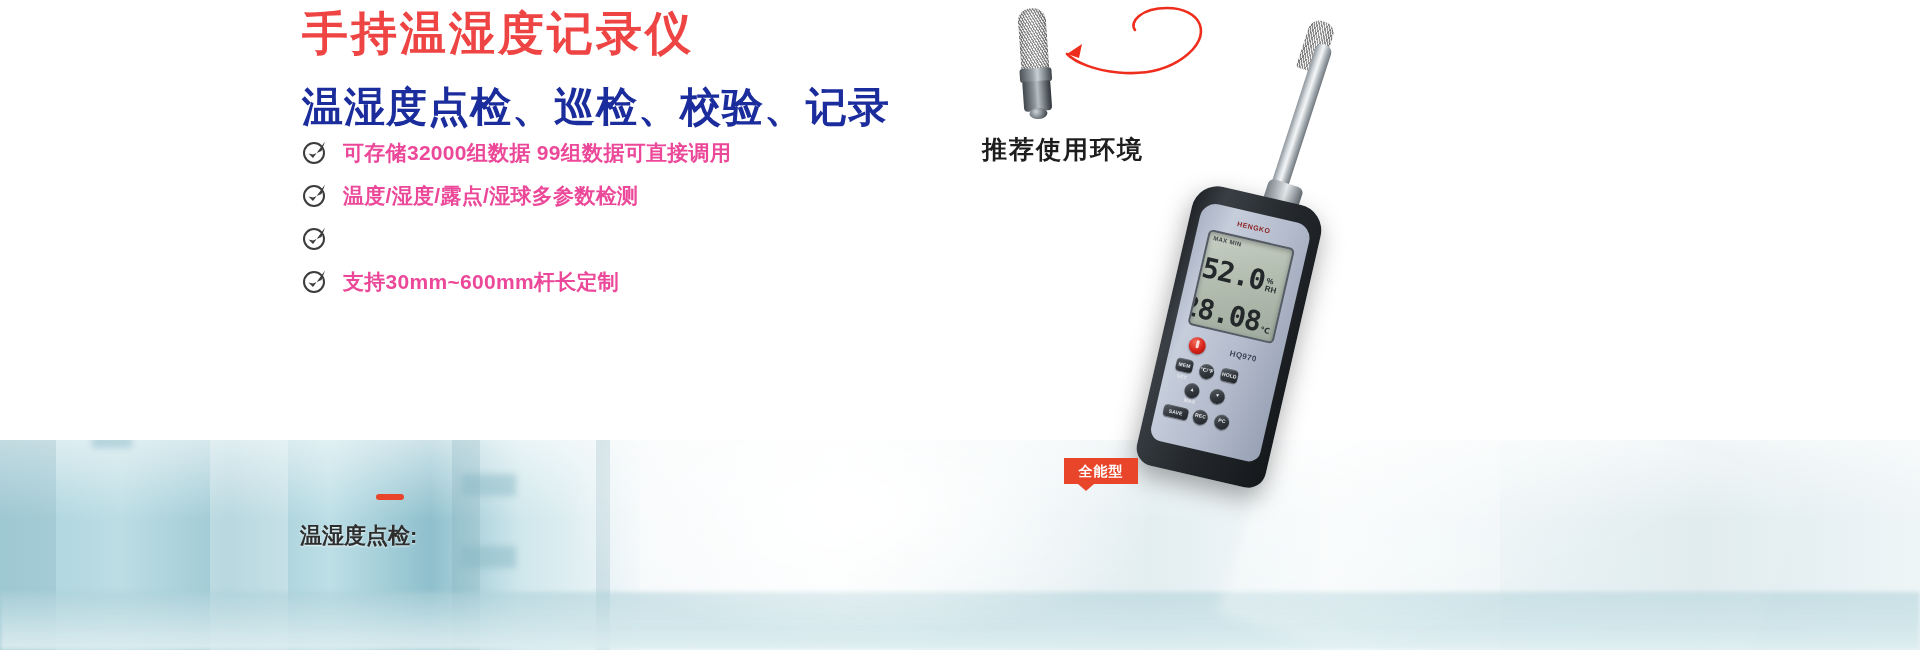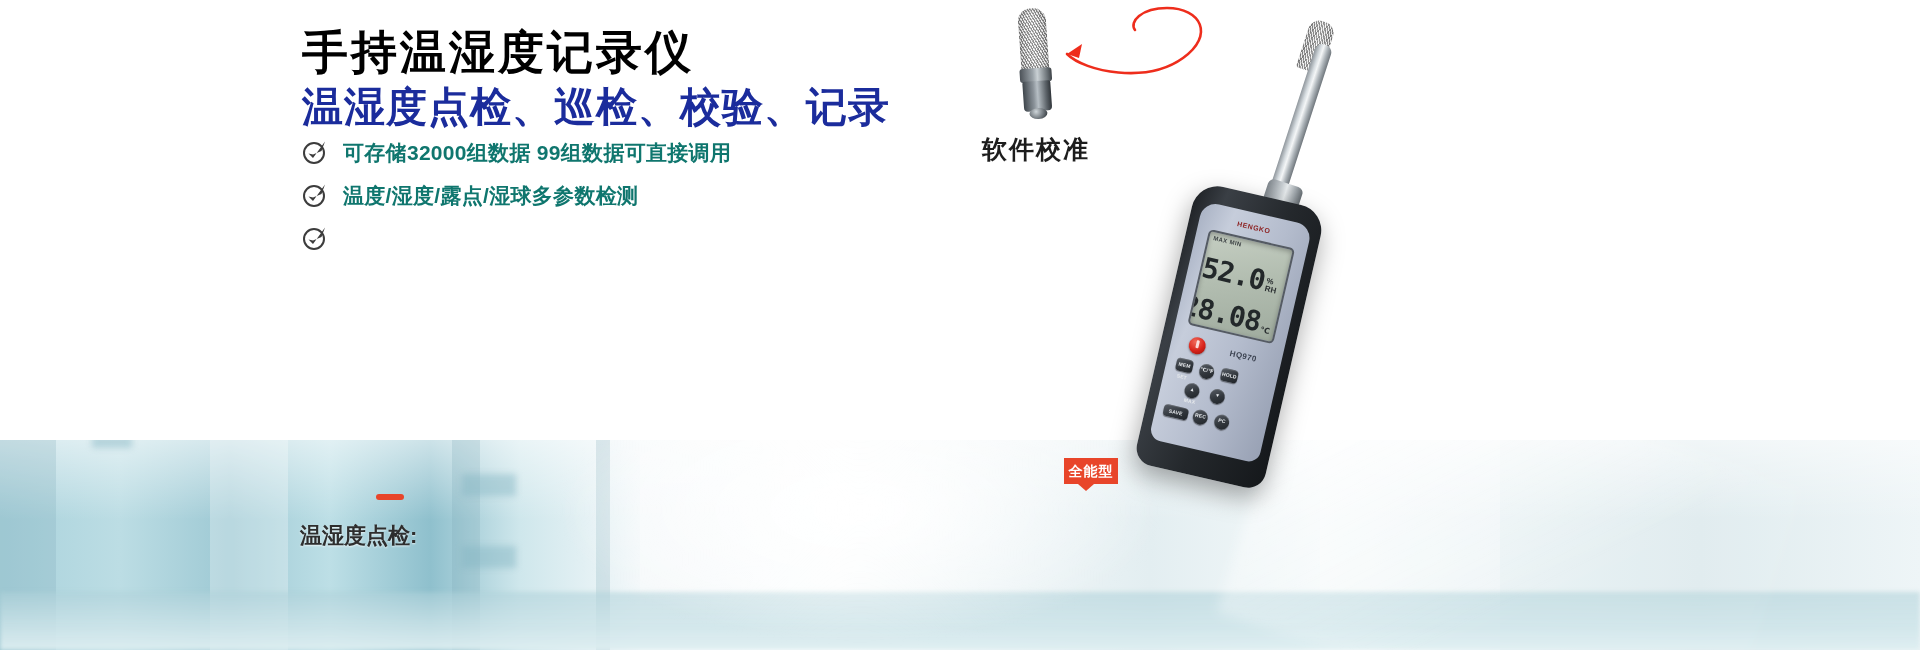--- a/index.html
+++ b/index.html
@@ -64,25 +64,25 @@
     position: absolute;
     left: 560px; top: -60px;
     width: 600px; height: 260px;
     background: radial-gradient(ellipse at center, rgba(255,255,255,0.95) 0%, rgba(255,255,255,0.0) 72%);
     filter: blur(4px);
   }
 
   
   .headline {
     position: absolute;
-    left: 302px; top: 22px;
+    left: 302px; top: 3px;
     font-size: 46px;
     font-weight: bold;
     letter-spacing: 3px;
-    color: #000000;
+    color: #ef4444;
     white-space: nowrap;
   }
   .subhead {
     position: absolute;
     left: 302px; top: 80px;
     font-size: 41px;
     font-weight: bold;
     letter-spacing: 1px;
     color: #1b2c9c;
     white-space: nowrap;
@@ -100,21 +100,21 @@
   .check-icon {
     width: 26px; height: 26px;
     flex: 0 0 26px;
     margin-right: 15px;
     position: relative;
     top: -1px;
   }
   .feature-text {
     font-size: 21px;
     font-weight: bold;
-    color: #0f766e;
+    color: #ec4899;
     white-space: nowrap;
     letter-spacing: 0.3px;
   }
 
   
   .red-dash {
     position: absolute;
     left: 376px; top: 494px;
     width: 28px; height: 6px;
     border-radius: 3px;
@@ -345,21 +345,21 @@
     text-align: center;
     line-height: 12px;
     letter-spacing: 0.2px;
   }
   .key.wide { width: 25px; height: 12px; }
   .key.sq   { width: 17px; height: 13px; }
   .key.rnd  { width: 15px; height: 15px; border-radius: 50%; }
   .badge {
     position: absolute;
     left: 1064px; top: 458px;
-    width: 54px; height: 26px;
+    width: 74px; height: 26px;
     background: #e8452a;
     color: #ffffff;
     font-size: 14px;
     font-weight: bold;
     text-align: center;
     line-height: 26px;
     letter-spacing: 1px;
   }
   .badge::after {
     content: "";
@@ -418,40 +418,49 @@
 
     <div class="feature-row">
       <span class="check-icon">
         <svg viewBox="0 0 26 26" width="26" height="26">
           <circle cx="12" cy="14" r="10" fill="none" stroke="#3c3c3c" stroke-width="2"></circle>
           <path d="M6.5 14.5 L11 19 L23 2.5 L19.5 12 L11 15.5 Z" fill="#3c3c3c"></path>
         </svg>
       </span>
     </div>
 
+    <div class="feature-row">
+      <span class="check-icon">
+        <svg viewBox="0 0 26 26" width="26" height="26">
+          <circle cx="12" cy="14" r="10" fill="none" stroke="#3c3c3c" stroke-width="2"></circle>
+          <path d="M6.5 14.5 L11 19 L23 2.5 L19.5 12 L11 15.5 Z" fill="#3c3c3c"></path>
+        </svg>
+      </span>
+      <span class="feature-text">支持30mm~600mm杆长定制</span>
+    </div>
 
 
   </div>
 
   <div class="red-dash"></div>
   <div class="rec-title">温湿度点检:</div>
 
   <div class="probe">
     <div class="probe-mesh"></div>
     <div class="probe-collar"></div>
     <div class="probe-body"></div>
     <div class="probe-tip"></div>
   </div>
 
   <svg class="arrow-svg" viewBox="0 0 165 78">
     <path d="M12 52 C 30 70, 92 82, 128 56 C 160 33, 146 6, 112 6 C 86 6, 74 20, 80 28" fill="none" stroke="#ee2d1c" stroke-width="2.6" stroke-linecap="round"></path>
     <path d="M12 52 L 27 42 L 24 56 Z" fill="#ee2d1c"></path>
   </svg>
 
-  <div class="probe-label">软件校准</div>
+  <div class="probe-label">推荐使用环境</div>
 
   <div class="device">
     <div class="dev-probe-mesh"></div>
     <div class="dev-probe-rod"></div>
     <div class="dev-probe-base"></div>
     <div class="dev-shell"></div>
     <div class="dev-face"></div>
     <div class="dev-brand">HENGKO</div>
 
     <div class="dev-lcd">

